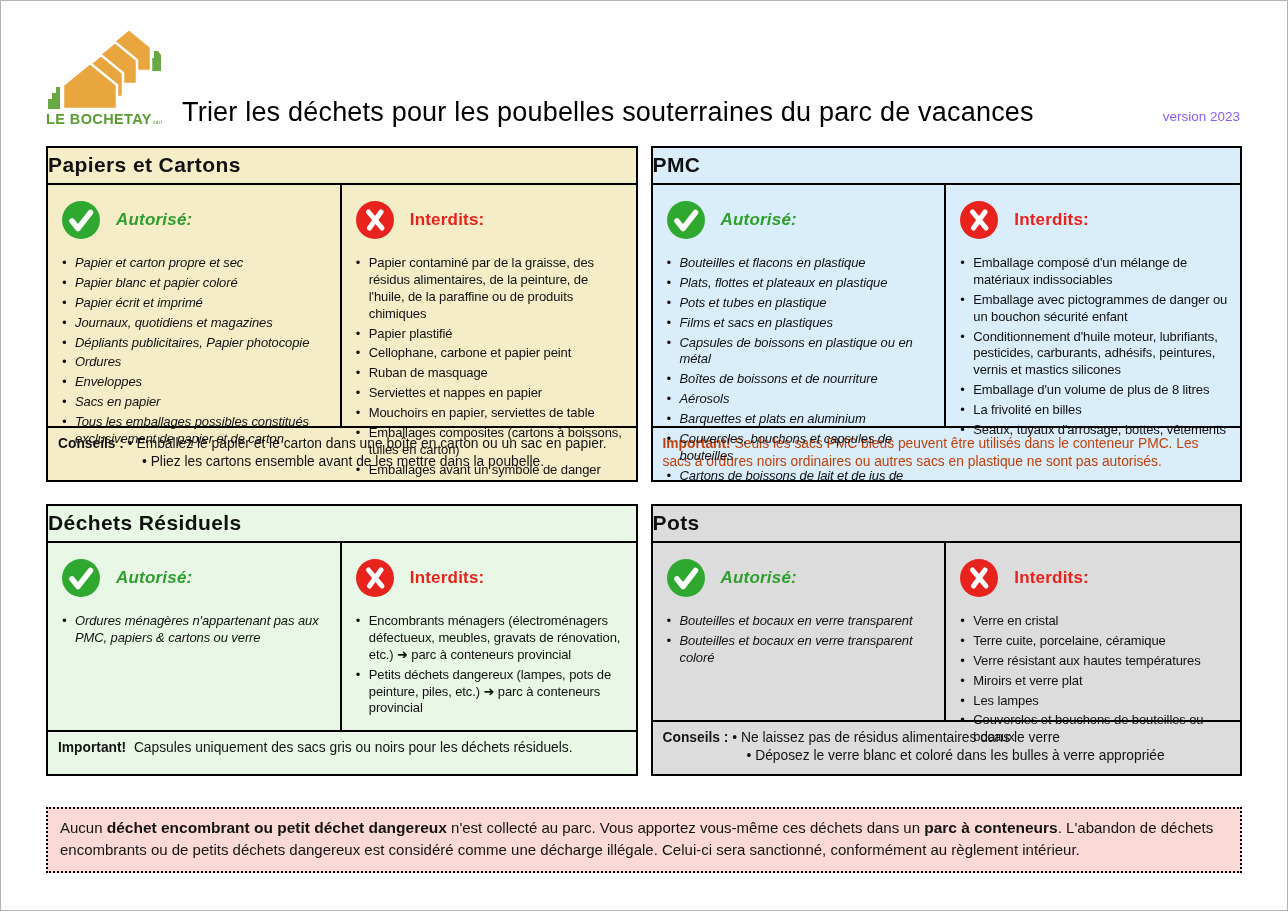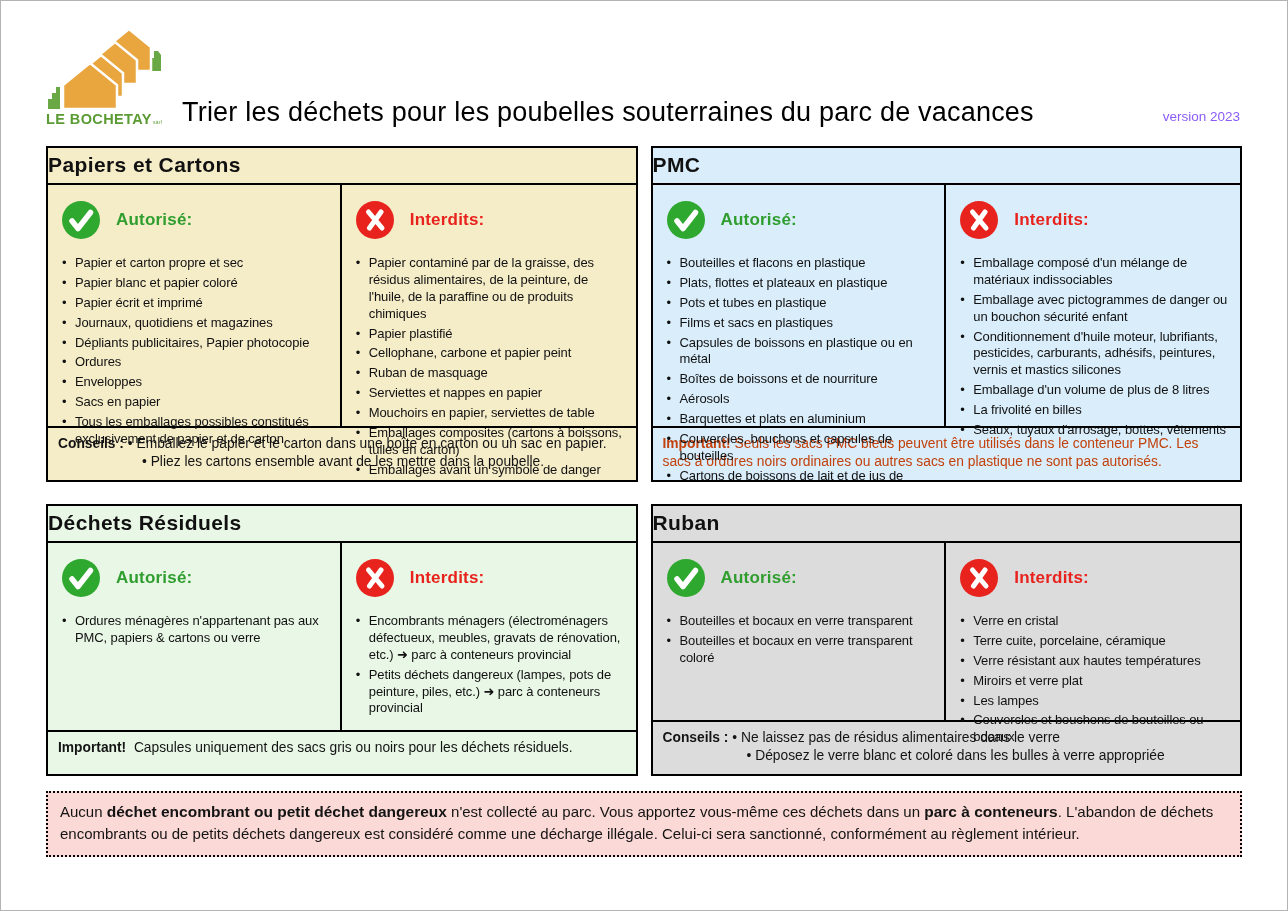--- a/index.html
+++ b/index.html
@@ -32,21 +32,21 @@
     grid-template-rows:336px 272px;
     column-gap:13px; row-gap:22px;
   }
   .panel { border:2px solid #000; display:flex; flex-direction:column; overflow:hidden; }
   .panel-title {
     font-size:21px; font-weight:bold; color:#111;
     padding:5px 0 6px; border-bottom:2px solid #000; letter-spacing:0.4px;
   }
   .panel-body { flex:1; display:flex; min-height:0; }
   .col { width:50%; padding:10px 11px 8px; }
-  .col.allowed { border-right:2px solid #000; }
+  .col.allowed { border-right:2px solid #000;font-style:italic; }
   .col-head { display:flex; align-items:center; gap:15px; margin:5px 0 15px 2px; }
   .badge { width:40px; height:40px; flex:0 0 40px; }
   .col-label { font-size:17px; font-weight:bold; letter-spacing:0.2px; }
   .col-label.ok { color:#2f9e2f; }
   .col-label.no { color:#e8231d; }
 
   ul.items { list-style:none; margin:0 0 0 3px; }
   ul.items li {
     position:relative; padding-left:13px; margin-bottom:3px;
     font-size:13px; line-height:1.3; color:#111; letter-spacing:-0.1px;
@@ -54,21 +54,21 @@
   ul.items li::before { content:"\2022"; position:absolute; left:0; top:0; }
 
   .panel-footer { border-top:2px solid #000; padding:7px 10px 8px; font-size:13.8px; line-height:1.35; }
   .panel-footer .lbl { font-weight:bold; }
   .conseil-line2 { padding-left:84px; }
   .footer-red { color:#c2410c; }
   .footer-tall { min-height:44px; }
 
   
   .note {
-    margin-top:15px;
+    margin-top:31px;
     border:2px dotted #000;
     padding:8px 12px 10px;
     font-size:15px; line-height:1.45; color:#141414;
   }
   .note strong { font-size:15.5px; }
 
   .logo-text { font-weight:bold; }
 </style>
 </head>
 <body>
@@ -217,21 +217,21 @@
               <li>Petits déchets dangereux (lampes, pots de peinture, piles, etc.) ➜ parc à conteneurs provincial</li>
             </ul>
         </div>
       </div>
       <div class="panel-footer footer-tall">
         <span class="lbl">Important!</span>&nbsp; <span>Capsules uniquement des sacs gris ou noirs pour les déchets résiduels.</span>
       </div>
     </section>
 
     <section class="panel" style="background: rgb(220, 220, 220);">
-      <h2 class="panel-title">Ruban</h2>
+      <h2 class="panel-title">Pots</h2>
       <div class="panel-body">
         <div class="col allowed">
           <div class="col-head">
             <svg class="badge" viewBox="0 0 40 40">
                 <circle cx="20" cy="20" r="19" fill="#2fa82f"></circle>
                 <path d="M11 21 L17 28.5 L29.5 12.5" stroke="#fff" stroke-width="5.5" fill="none" stroke-linecap="round" stroke-linejoin="round"></path>
               </svg>
             <span class="col-label ok">Autorisé:</span>
           </div>
           <ul class="items">

